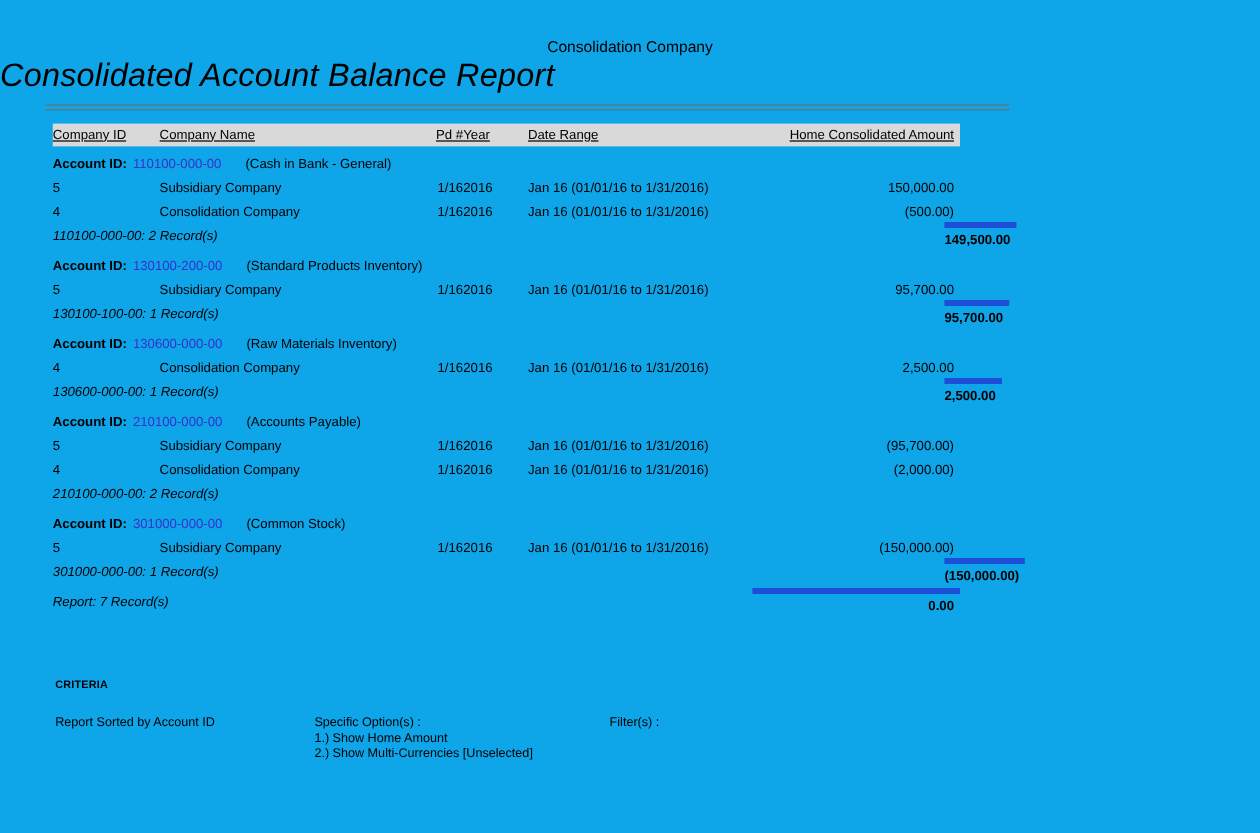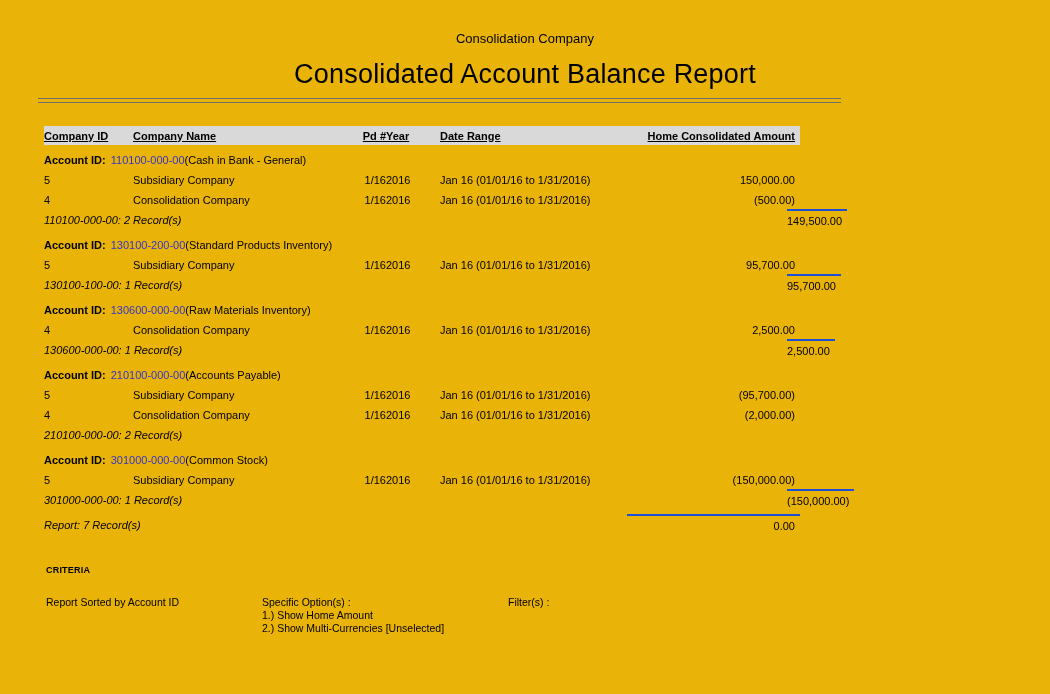--- a/index.html
+++ b/index.html
@@ -1,54 +1,54 @@
 <!DOCTYPE html>
 <html><head>
 <meta charset="utf-8">
 <style>
   html,body { margin:0; padding:0; background:#ffffff; }
   body {
     width:1050px; height:694px; position:relative; overflow:hidden;
     font-family:"Liberation Sans", sans-serif; color:#000;
   }
-  .page { position:absolute; inset:0; background:#eab308; }
+  .page { position:absolute; inset:0; background:#0ea5e9; }
 
   
   .report-company { margin-top:31px; text-align:center; font-size:13px; }
-  .report-title   { margin-top:13px;  text-align:center; font-size:27px; letter-spacing:0.2px; }
+  .report-title   { margin-top:2px;  font-size:27px; letter-spacing:0.2px;font-style:italic; }
   .double-rule {
     margin:8px 0 0 38px; width:803px; height:3px;
     border-top:1px solid #6e6e6e; border-bottom:1px solid #6e6e6e;
   }
 
   
   .table-area { margin-left:44px; width:756px; font-size:11px; }
   .grid {
     display:grid;
     grid-template-columns:89px 224px 29px 39px 202px 1fr;
     align-items:center;
   }
   .thead {
-    margin-top:23px; height:19px; background:#d9d9d9; font-weight:bold;
+    margin-top:11px; height:19px; background:#d9d9d9; font-weight:normal;
   }
   .th { text-decoration:underline; white-space:nowrap; }
   .c3 { text-align:right; }
   .c4 { }
   .c5 { padding-left:15px; white-space:nowrap; }
   .c6 { text-align:right; padding-right:5px; }
 
   .account-row { margin-top:4px; height:21px; display:flex; align-items:center; }
   .account-label { font-weight:bold; }
   .account-id { margin-left:5px; cursor:pointer; }
-  .account-desc { margin-left:0;text-align:right; }
+  .account-desc { margin-left:20px;text-align:right; }
 
   .detail-row { height:20px; }
   .subtotal-row { height:20px;gap:32px; }
   .sub-label { grid-column:1 / 6; font-style:italic; }
-  .sub-amount { font-weight:normal; border-top:2px solid #1d4ed8; height:100%; display:flex; align-items:center; justify-content:flex-end; }
+  .sub-amount { font-weight:bold; border-top:5px solid #1d4ed8; height:100%; display:flex; align-items:center; justify-content:flex-end; }
   .section { margin-bottom:4px; }
 
   .report-total-row { margin-top:5px; height:20px; }
 
   
   .criteria { position:absolute; left:46px; top:565px; width:920px; }
   .criteria-heading { font-size:9px; font-weight:bold; letter-spacing:0.2px; }
   .criteria-cols {
     display:grid; grid-template-columns:216px 246px 1fr;
     margin-top:21px; font-size:10.5px; align-items:start;

